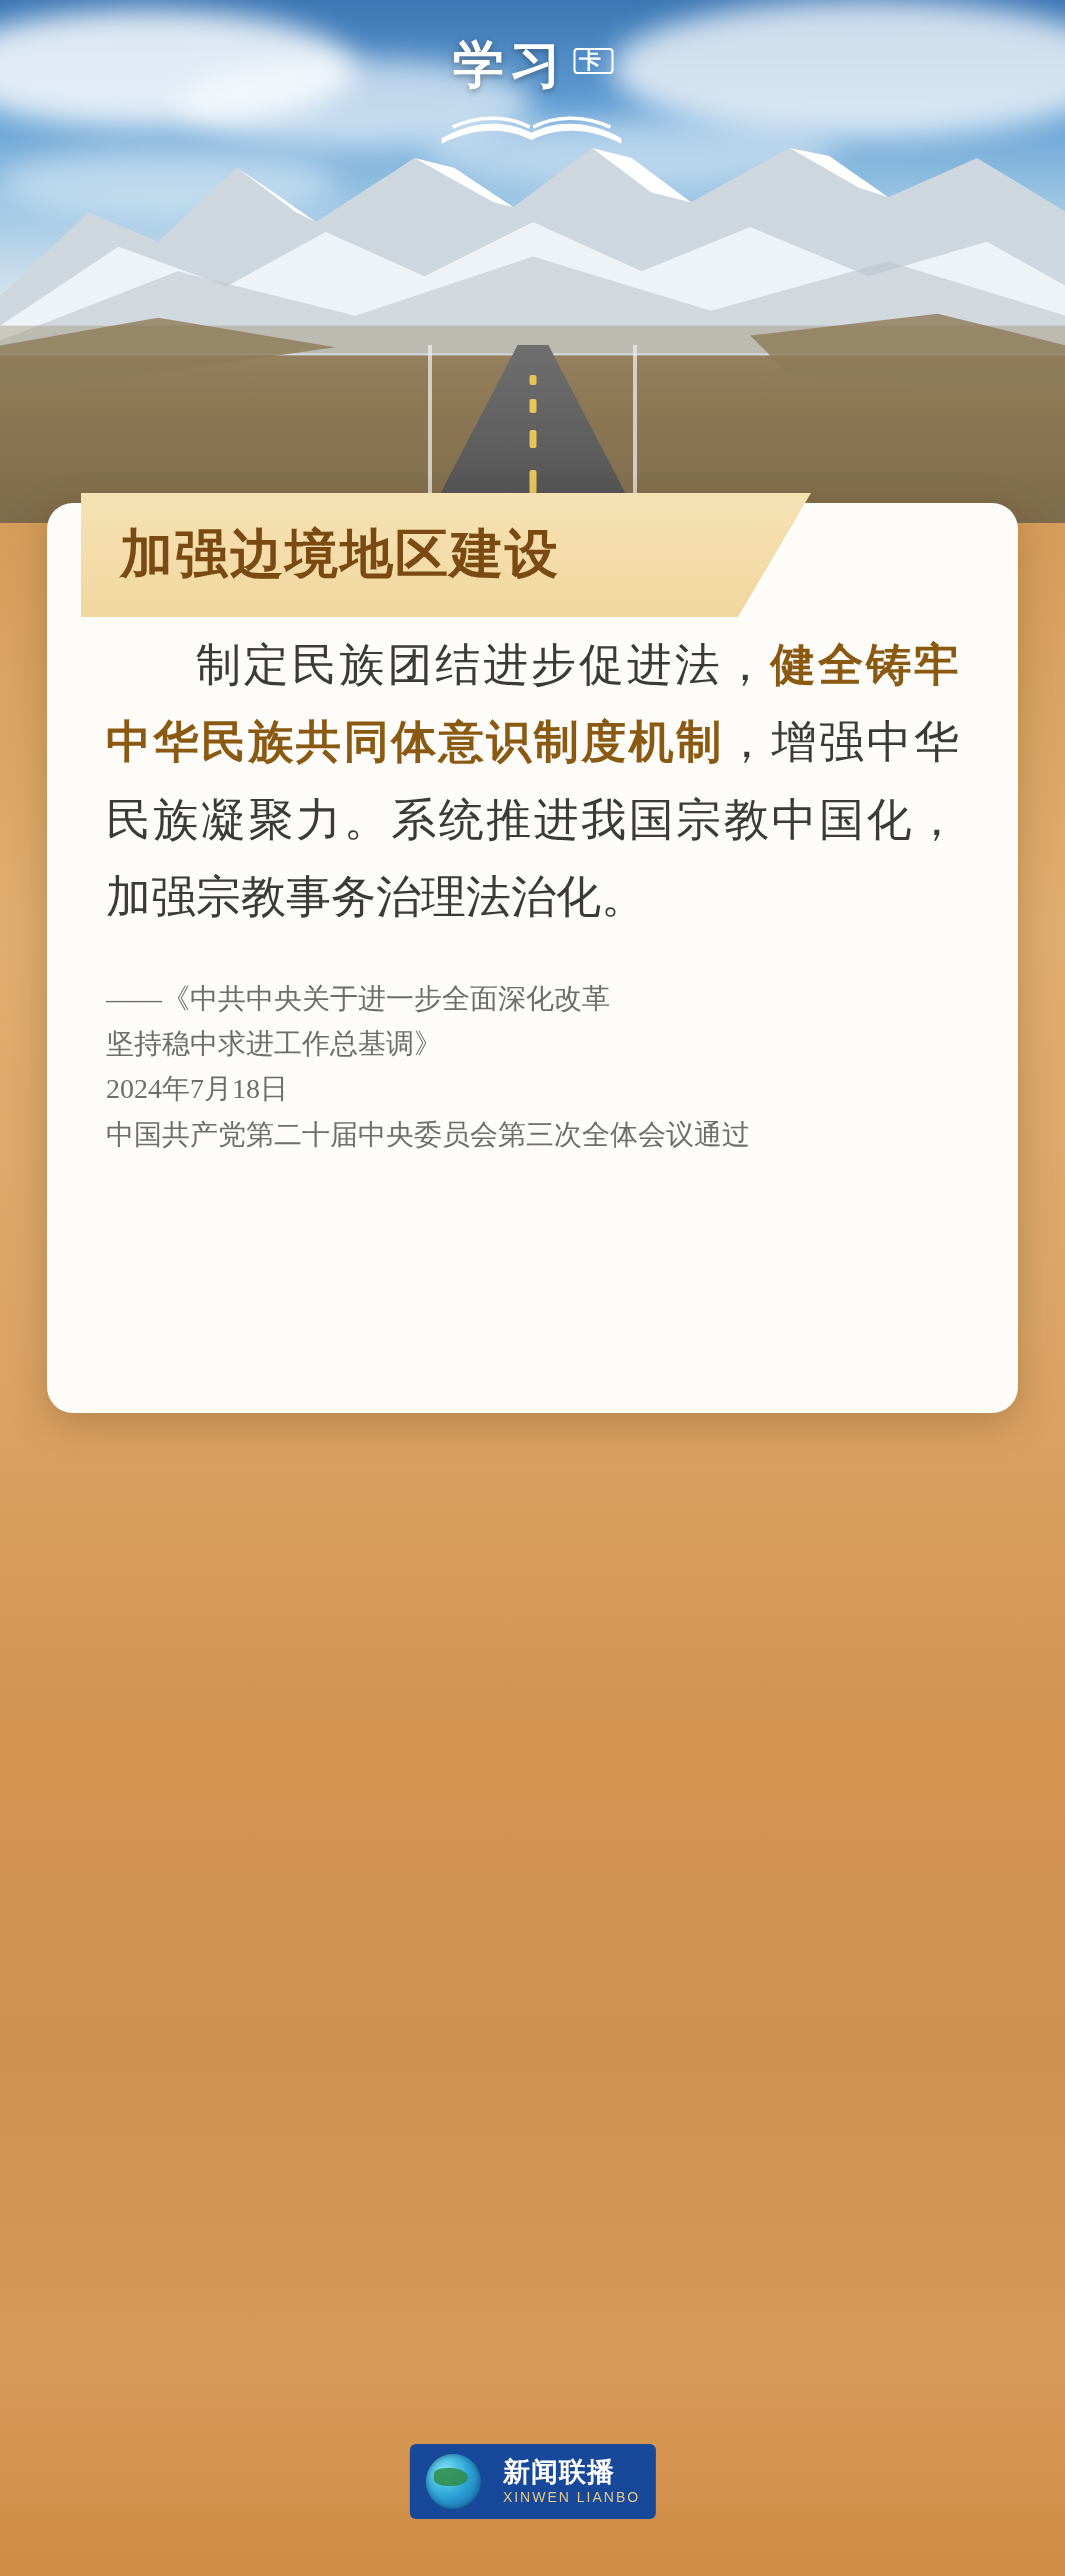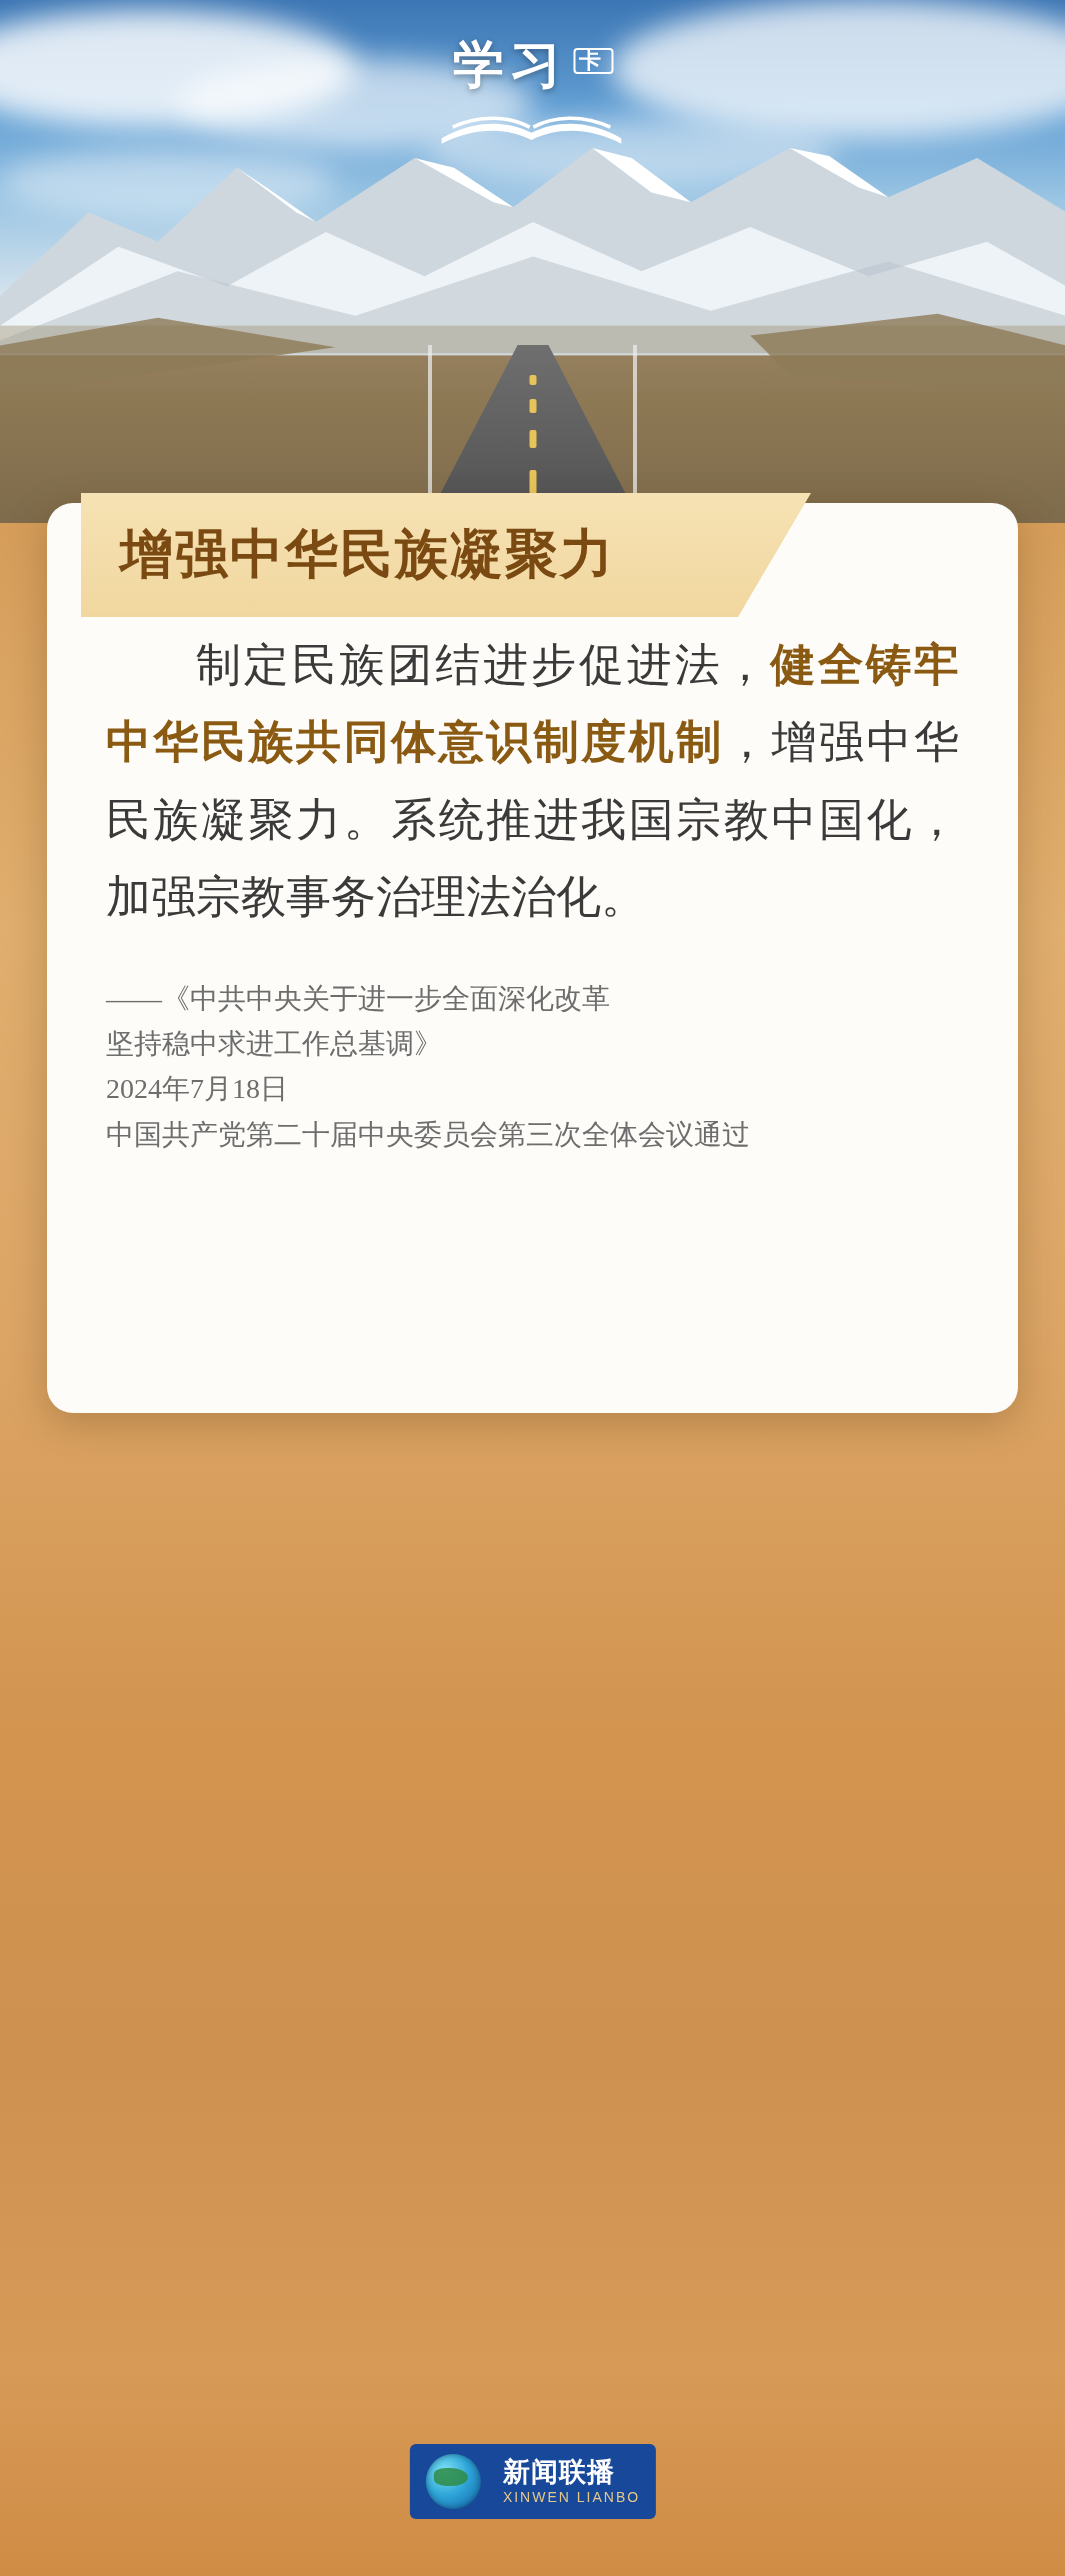--- a/index.html
+++ b/index.html
@@ -263,21 +263,21 @@
     <svg class="logo-book" viewBox="0 0 220 60">
       <path d="M10,46 C45,26 80,26 108,40 C136,26 171,26 206,46 L206,52 C171,34 136,34 108,48 C80,34 45,34 10,52 Z" fill="#ffffff"></path>
       <path d="M22,34 C52,20 84,22 106,34" stroke="#ffffff" stroke-width="4" fill="none"></path>
       <path d="M194,34 C164,20 132,22 110,34" stroke="#ffffff" stroke-width="4" fill="none"></path>
     </svg>
   </div>
 
   <div class="card">
 
     <div class="title-banner">
-      <h1>增强中华民族凝聚力</h1>
+      <h1>加强边境地区建设</h1>
     </div>
 
     <div class="body-block">
 
       <p class="para">
         <span>制定民族团结进步促进法，</span><span class="hl">健全铸牢中华民族共同体意识制度机制</span><span>，增强中华民族凝聚力。系统推进我国宗教中国化，加强宗教事务治理法治化。</span>
       </p>
 
       <div class="attrib">
         <div>——《中共中央关于进一步全面深化改革</div>

